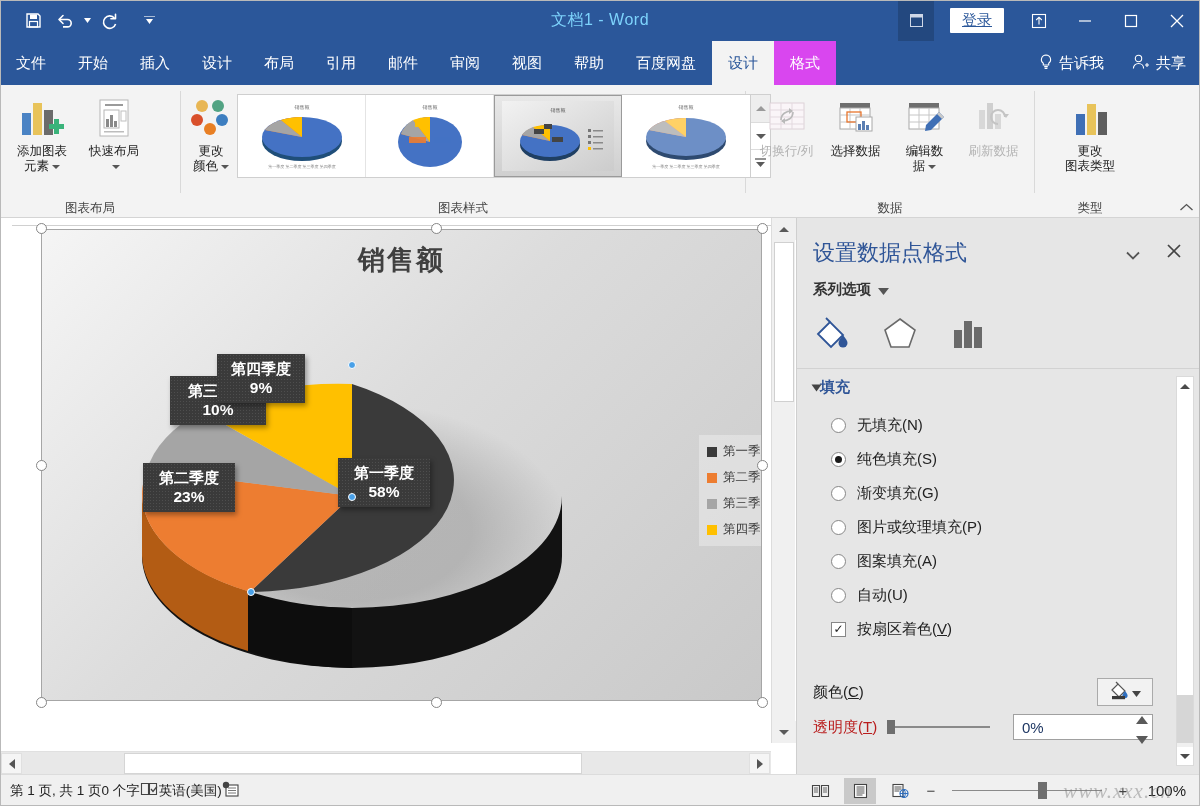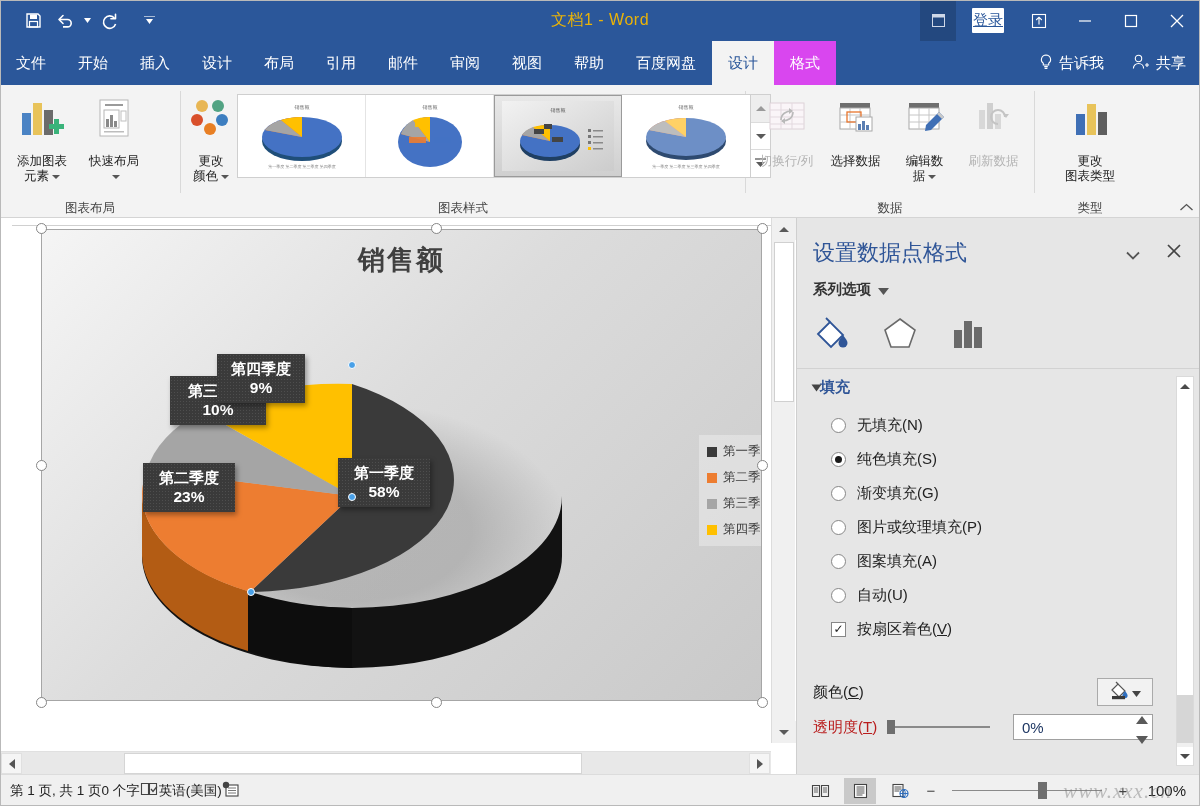--- a/index.html
+++ b/index.html
@@ -19,35 +19,35 @@
   }
   .qat { display: flex; align-items: center; gap: 2px; padding-left: 18px; }
   .qat-btn {
     width: 30px; height: 28px; display: flex; align-items: center; justify-content: center;
     color: #fff;
   }
   .qat-btn svg { display: block; }
   .title-text {
     position: absolute; left: 0; right: 0; top: 0; height: 41px;
     display: flex; align-items: center; justify-content: center;
-    color: #eab308; font-size: 16px; letter-spacing: .5px;
+    color: #7dd3fc; font-size: 16px; letter-spacing: .5px;
     pointer-events: none;
   }
   .title-right {
     position: absolute; right: 0; top: 0; height: 41px;
     display: flex; align-items: center;
   }
   .ribbon-display {
     width: 36px; height: 41px; display: flex; align-items: center; justify-content: center;
     color: #fff; font-size: 13px;
     background: #23487f;
   }
   .signin {
     background: #fff; color: #2b579a; font-size: 15px;
-    padding: 3px 1px; margin: 0 12px 0 16px; border-radius: 1px;
+    padding: 3px 12px; margin: 0 12px 0 16px; border-radius: 1px;
     text-decoration: underline;
   }
   .winbtn {
     width: 46px; height: 41px; display: flex; align-items: center; justify-content: center;
     color: #fff;
   }
   .winbtn svg { display:block; }
 
   
   .tabstrip {
@@ -84,21 +84,21 @@
   }
   .rgroup-sep { width: 1px; background: #d9d9d9; margin: 6px 0 24px 0; }
 
   .bigbtn {
     display: flex; flex-direction: column; align-items: center;
     width: 72px; padding: 4px 2px; cursor: default;
   }
   .bigbtn.wide { width: 76px; }
   .bigbtn .bicon { height: 48px; display: flex; align-items: center; justify-content: center; }
   .bigbtn .blabel {
-    font-size: 12.5px; color: #222; text-align: center; line-height: 15px; margin-top: 12px;
+    font-size: 12.5px; color: #222; text-align: center; line-height: 15px; margin-top: 2px;
   }
   .bigbtn.disabled .blabel { color: #b3b3b3; }
   .caret-d { display:inline-block; width:0;height:0;border-left:4px solid transparent;border-right:4px solid transparent;border-top:4px solid #555; vertical-align: middle; margin-left: 3px;}
 
   
   .gallery {
     display: flex; align-items: flex-start;
     border: 1px solid #cfcfcf; background: #fff;
     margin: 4px 0 0 2px; height: 84px;
   }

